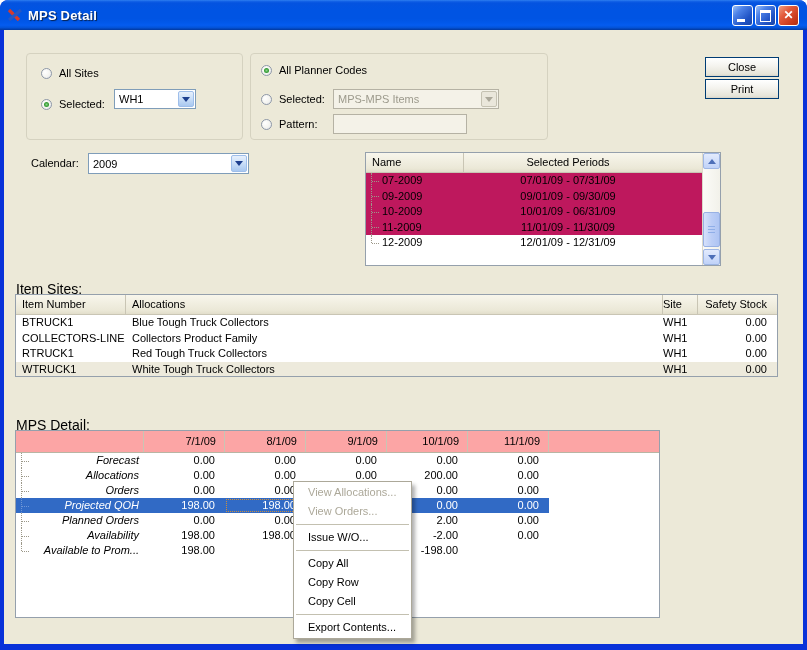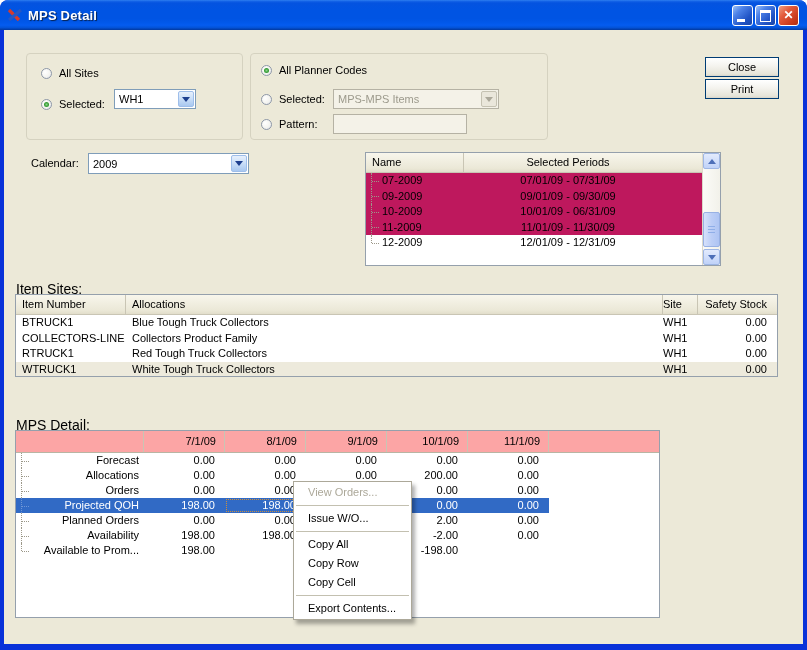--- a/index.html
+++ b/index.html
@@ -79,21 +79,21 @@
   .c-site{width:35px;text-align:left;}
   .c-ss{width:73px;text-align:right;padding-right:4px;box-sizing:border-box;}
 
   
   .mlist{position:absolute;left:11px;top:400px;width:645px;height:188px;background:#fff;border:1px solid #95A0AC;box-sizing:border-box;overflow:hidden;}
   .m-hdr{display:flex;height:21px;line-height:21px;background:#fca5a5;border-bottom:1px solid #B8B5A4;}
   .m-hdr .h-label{width:128px;border-right:1px solid #C9C5B4;box-sizing:border-box;}
   .m-hdr .h-col{width:81px;text-align:right;padding-right:8px;border-right:1px solid #C9C5B4;box-sizing:border-box;}
   .m-hdr .h-fill{flex:1;}
   .mps-row{position:relative;display:flex;height:15px;line-height:15px;white-space:nowrap;}
-  .mps-label{width:128px;text-align:right;padding-right:5px;box-sizing:border-box;position:relative;}
+  .mps-label{width:128px;text-align:right;padding-right:5px;box-sizing:border-box;position:relative;font-style:italic;}
   .mps-cell{width:81px;text-align:right;padding-right:10px;box-sizing:border-box;}
   .mps-filler{flex:1;background:#fff;}
   .mps-row.sel .mps-label,.mps-row.sel .mps-cell{background:#316AC5;color:#fff;}
   .mps-row.sel .tree-gv{border-left-color:#6E96D6;}
   .mps-row.sel .tree-gh{border-top-color:#6E96D6;}
   .mps-cell.focus{outline:1px dotted #CE8F3C;outline-offset:-2px;}
 
   .seclabel{position:absolute;font-size:14px;}
 
   
@@ -341,20 +341,21 @@
             <div class="mps-cell"></div>
             <div class="mps-cell"></div>
             <div class="mps-cell">-198.00</div>
             <div class="mps-cell"></div>
             <div class="mps-filler"></div>
           </div>
         </div>
     </div>
 
     <div class="ctxmenu">
+        <div class="menu-item disabled">View Allocations...</div>
         <div class="menu-item disabled">View Orders...</div>
         <div class="menu-sep"></div>
         <div class="menu-item">Issue W/O...</div>
         <div class="menu-sep"></div>
         <div class="menu-item">Copy All</div>
         <div class="menu-item">Copy Row</div>
         <div class="menu-item">Copy Cell</div>
         <div class="menu-sep"></div>
         <div class="menu-item">Export Contents...</div>
       </div>

